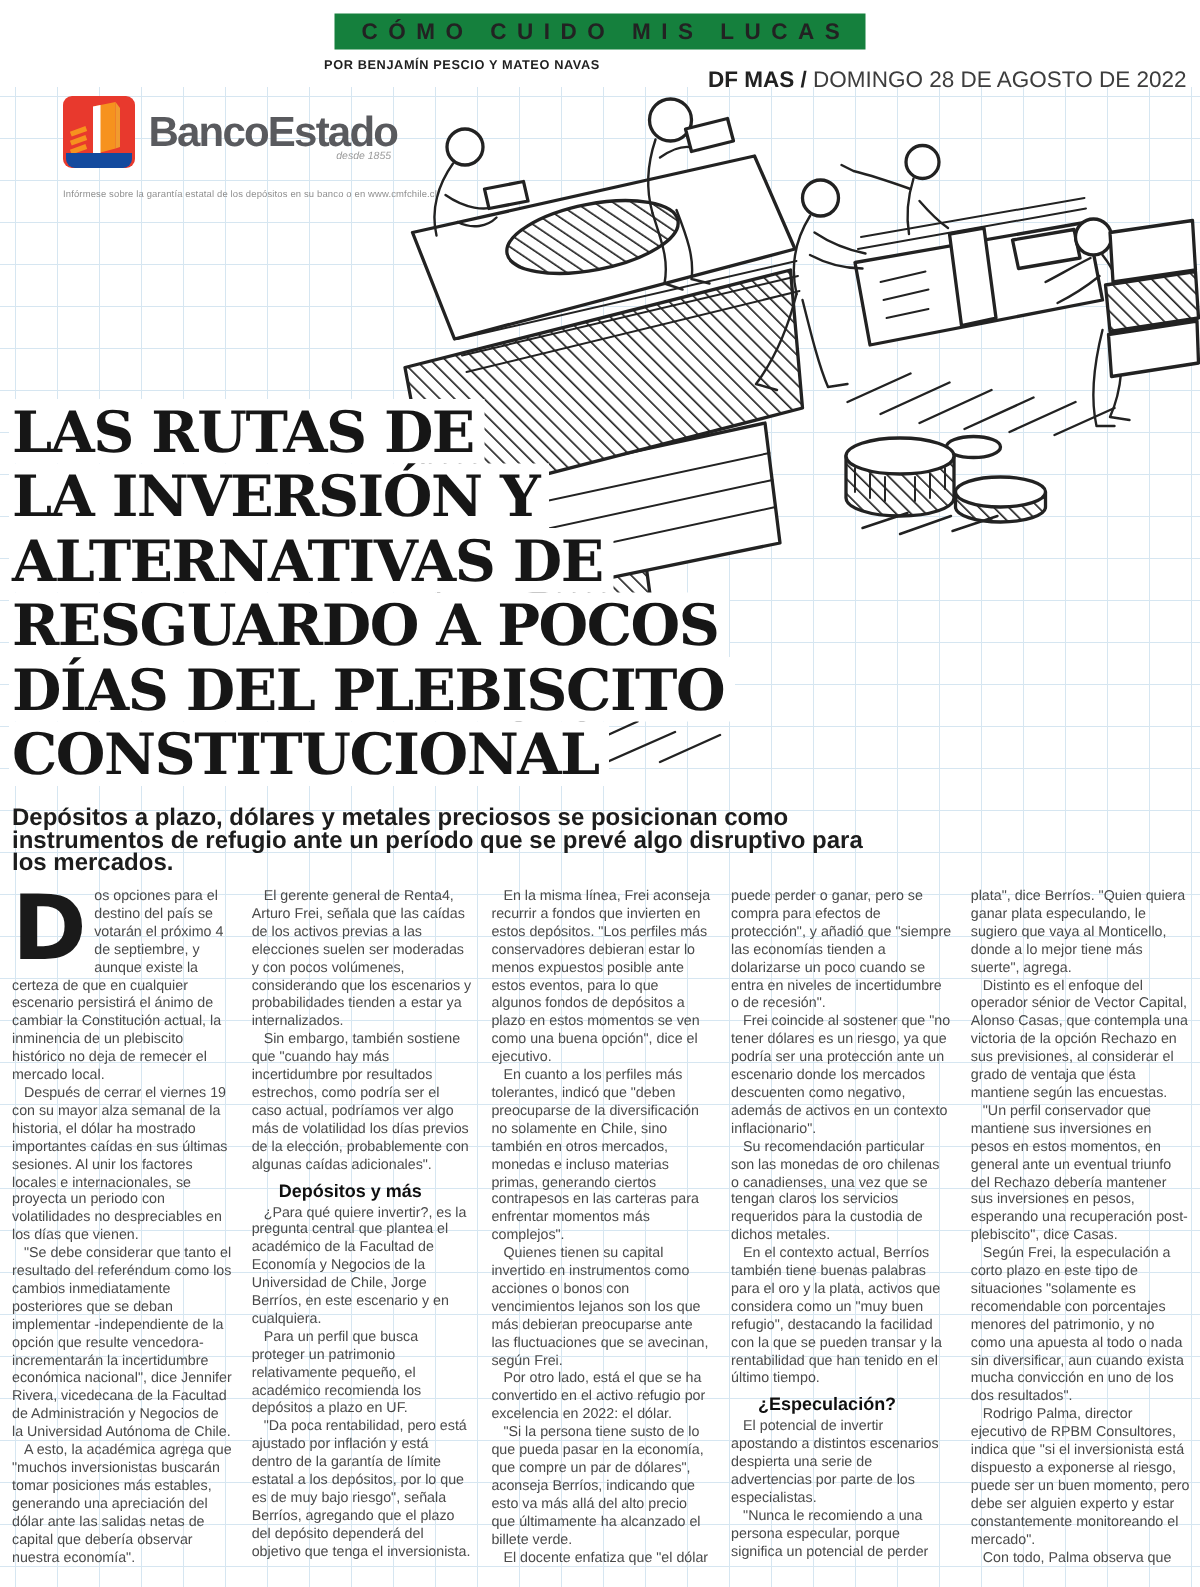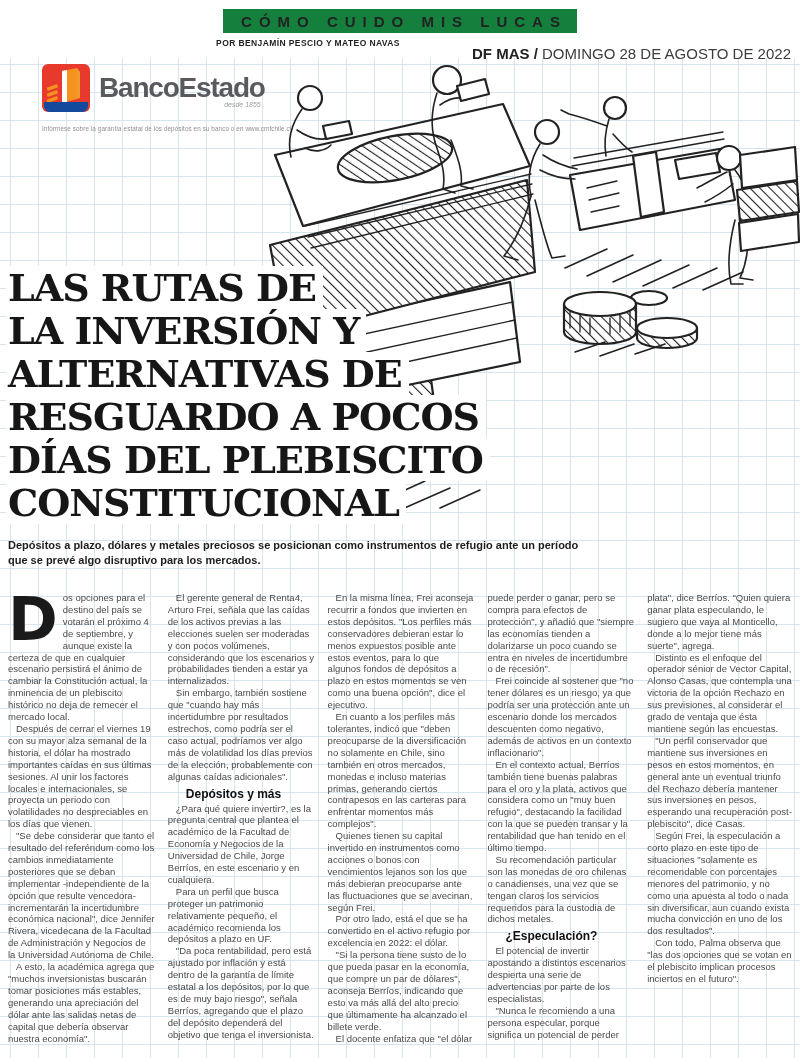--- a/index.html
+++ b/index.html
@@ -30,21 +30,21 @@
   .brand { font-size:28px; font-weight:bold; color:#595a5e; letter-spacing:-1.2px; line-height:30px; }
   .tagline { text-align:right; font-size:7px; color:#9b9b9b; font-style:italic; margin-top:-2px; padding-right:4px; }
   .disclaimer { margin-top:9px; font-size:6.3px; color:#8f8f8f; white-space:nowrap; letter-spacing:0.1px; }
 
   
   .headline { position:absolute; left:6px; top:266px; z-index:5; font-family:"DejaVu Serif", serif; }
   .hl-line { display:table; background:#ffffff; color:#161616; font-weight:bold; font-size:38px;
              line-height:39px; padding:2px 7px 2px 2px; letter-spacing:-1px; white-space:nowrap; }
 
   
-  .deck { position:absolute; left:8px; top:538px; width:585px; font-size:11px; line-height:15px;
+  .deck { position:absolute; left:8px; top:538px; width:585px; font-size:16px; line-height:15px;
           font-weight:bold; color:#1d1d1d; z-index:6; }
 
   
   .article { position:absolute; left:8px; top:592px; width:786px; height:460px; z-index:6;
              column-count:5; column-gap:13px; column-fill:auto;
              font-size:9.5px; line-height:11.9px; color:#4a4a4a; orphans:1; widows:1; }
   .para { margin:0; text-indent:8px; }
   .para.first { text-indent:0; }
   .subhead { font-size:12px; line-height:14px; font-weight:bold; color:#0f0f0f; margin:4px 0 2px;padding-left:18px; }
   .dropcap { float:left; font-family:"DejaVu Sans", sans-serif; font-size:60px; line-height:47px;
@@ -197,24 +197,25 @@
     <p class="para">¿Para qué quiere invertir?, es la pregunta central que plantea el académico de la Facultad de Economía y Negocios de la Universidad de Chile, Jorge Berríos, en este escenario y en cualquiera.</p>
     <p class="para">Para un perfil que busca proteger un patrimonio relativamente pequeño, el académico recomienda los depósitos a plazo en UF.</p>
     <p class="para">"Da poca rentabilidad, pero está ajustado por inflación y está dentro de la garantía de límite estatal a los depósitos, por lo que es de muy bajo riesgo", señala Berríos, agregando que el plazo del depósito dependerá del objetivo que tenga el inversionista.</p>
     <p class="para">En la misma línea, Frei aconseja recurrir a fondos que invierten en estos depósitos. "Los perfiles más conservadores debieran estar lo menos expuestos posible ante estos eventos, para lo que algunos fondos de depósitos a plazo en estos momentos se ven como una buena opción", dice el ejecutivo.</p>
     <p class="para">En cuanto a los perfiles más tolerantes, indicó que "deben preocuparse de la diversificación no solamente en Chile, sino también en otros mercados, monedas e incluso materias primas, generando ciertos contrapesos en las carteras para enfrentar momentos más complejos".</p>
     <p class="para">Quienes tienen su capital invertido en instrumentos como acciones o bonos con vencimientos lejanos son los que más debieran preocuparse ante las fluctuaciones que se avecinan, según Frei.</p>
     <p class="para">Por otro lado, está el que se ha convertido en el activo refugio por excelencia en 2022: el dólar.</p>
     <p class="para">"Si la persona tiene susto de lo que pueda pasar en la economía, que compre un par de dólares", aconseja Berríos, indicando que esto va más allá del alto precio que últimamente ha alcanzado el billete verde.</p>
     <p class="para">El docente enfatiza que "el dólar puede perder o ganar, pero se compra para efectos de protección", y añadió que "siempre las economías tienden a dolarizarse un poco cuando se entra en niveles de incertidumbre o de recesión".</p>
     <p class="para">Frei coincide al sostener que "no tener dólares es un riesgo, ya que podría ser una protección ante un escenario donde los mercados descuenten como negativo, además de activos en un contexto inflacionario".</p>
+    <p class="para">Su recomendación particular son las monedas de oro chilenas o canadienses, una vez que se tengan claros los servicios requeridos para la custodia de dichos metales.</p>
     <p class="para">En el contexto actual, Berríos también tiene buenas palabras para el oro y la plata, activos que considera como un "muy buen refugio", destacando la facilidad con la que se pueden transar y la rentabilidad que han tenido en el último tiempo.</p>
-    <p class="para">Su recomendación particular son las monedas de oro chilenas o canadienses, una vez que se tengan claros los servicios requeridos para la custodia de dichos metales.</p>
     <h3 class="subhead">¿Especulación?</h3>
     <p class="para">El potencial de invertir apostando a distintos escenarios despierta una serie de advertencias por parte de los especialistas.</p>
     <p class="para">"Nunca le recomiendo a una persona especular, porque significa un potencial de perder plata", dice Berríos. "Quien quiera ganar plata especulando, le sugiero que vaya al Monticello, donde a lo mejor tiene más suerte", agrega.</p>
     <p class="para">Distinto es el enfoque del operador sénior de Vector Capital, Alonso Casas, que contempla una victoria de la opción Rechazo en sus previsiones, al considerar el grado de ventaja que ésta mantiene según las encuestas.</p>
     <p class="para">"Un perfil conservador que mantiene sus inversiones en pesos en estos momentos, en general ante un eventual triunfo del Rechazo debería mantener sus inversiones en pesos, esperando una recuperación post-plebiscito", dice Casas.</p>
     <p class="para">Según Frei, la especulación a corto plazo en este tipo de situaciones "solamente es recomendable con porcentajes menores del patrimonio, y no como una apuesta al todo o nada sin diversificar, aun cuando exista mucha convicción en uno de los dos resultados".</p>
+    <p class="para">Rodrigo Palma, director ejecutivo de RPBM Consultores, indica que "si el inversionista está dispuesto a exponerse al riesgo, puede ser un buen momento, pero debe ser alguien experto y estar constantemente monitoreando el mercado".</p>
     <p class="para"><span>Con todo, Palma observa que "las dos opciones que se votan en el plebiscito implican procesos inciertos en el futuro".</span> </p>
   </div>
 
 </div>
 
 </body></html>

